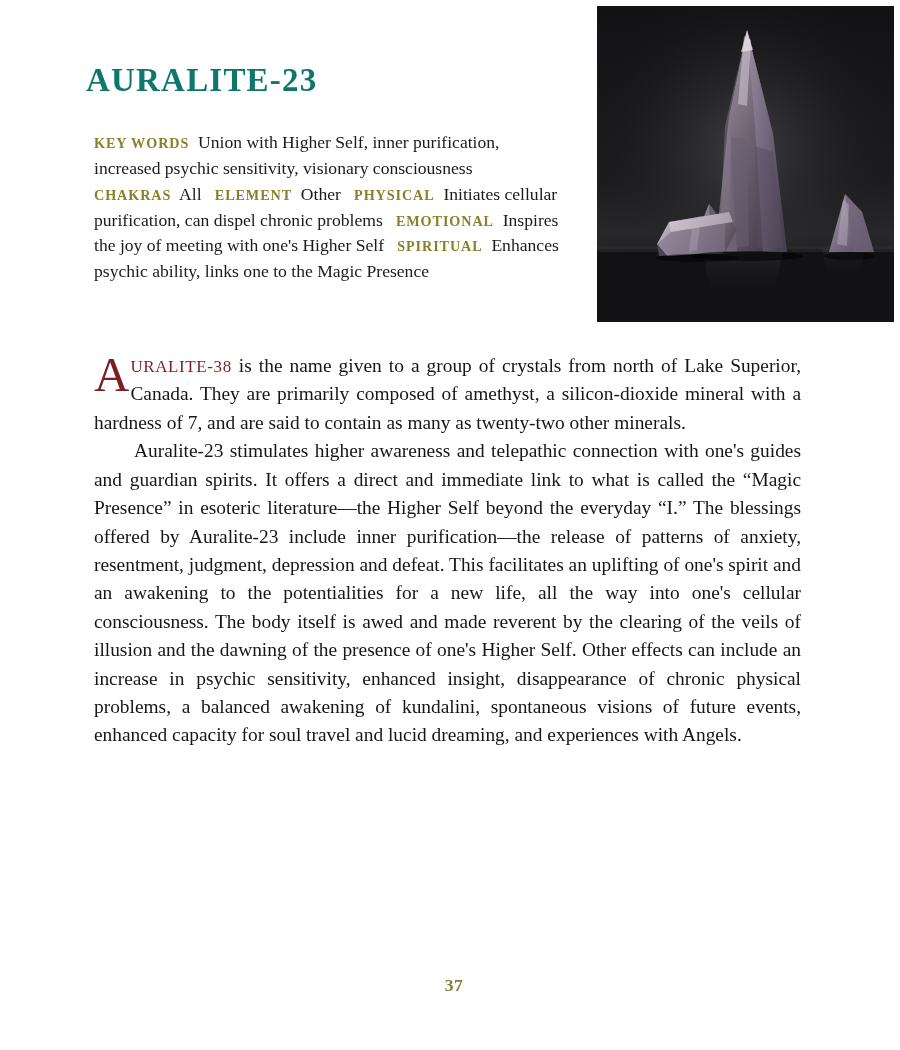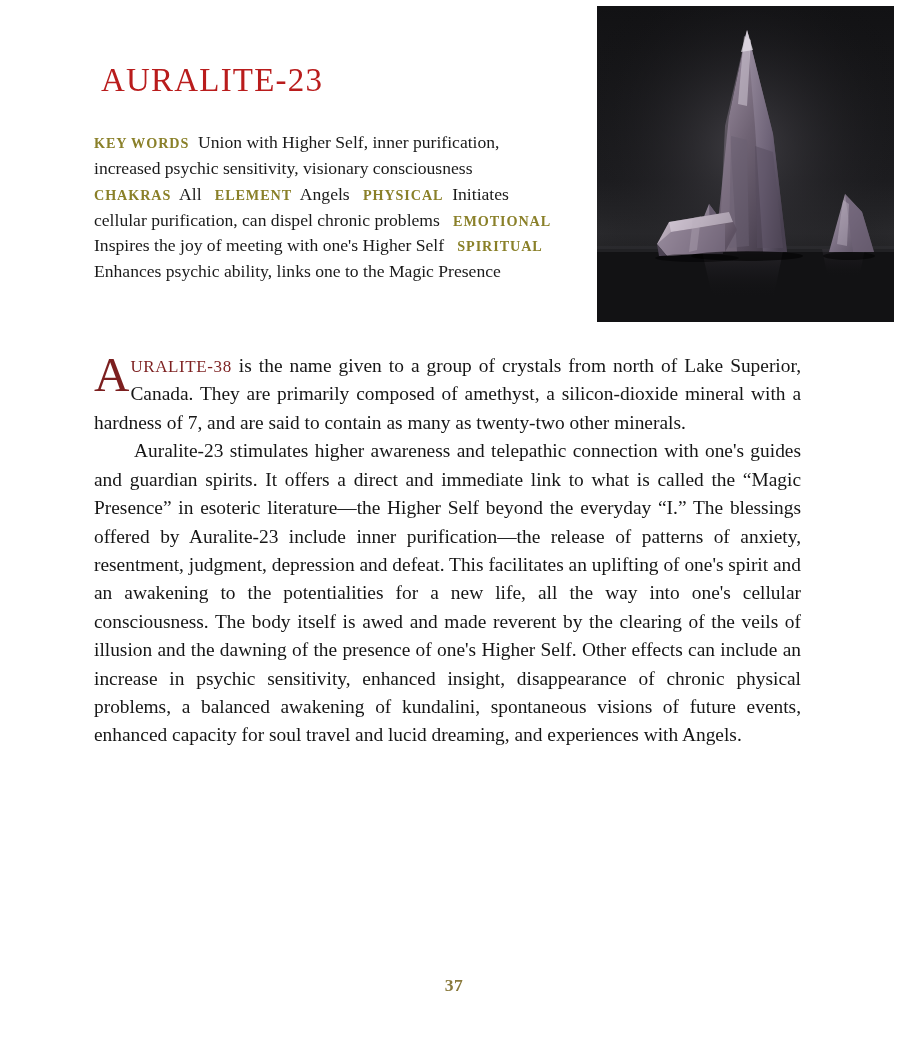--- a/index.html
+++ b/index.html
@@ -24,27 +24,27 @@
     width: 297px;
     height: 316px;
     overflow: hidden;
     background: #0a0a0a;
   }
   .photo svg { display: block; }
 
   
   .page-title {
     position: absolute;
-    left: 101px;
+    left: 86px;
     top: 62px;
     font-size: 33px;
     letter-spacing: 1.2px;
-    color: #b91c1c;
+    color: #0f766e;
     font-family: "Liberation Serif", serif;
-    font-weight: normal;
+    font-weight: bold;
     margin: 0;
   }
 
   
   .keywords {
     position: absolute;
     left: 94px;
     top: 130px;
     width: 472px;
     font-size: 17.6px;
@@ -193,21 +193,21 @@
 <h1 class="page-title">
   <span>AURALITE-23</span>
 </h1>
 
 <div class="keywords">
   <span class="kw-label">KEY WORDS</span>&nbsp;
   <span>Union with Higher Self, inner purification, increased psychic sensitivity, visionary consciousness</span>&nbsp;&nbsp;
   <span class="kw-label">CHAKRAS</span>&nbsp;
   <span>All</span>&nbsp;&nbsp;
   <span class="kw-label">ELEMENT</span>&nbsp;
-  <span>Angels</span>&nbsp;&nbsp;
+  <span>Other</span>&nbsp;&nbsp;
   <span class="kw-label">PHYSICAL</span>&nbsp;
   <span>Initiates cellular purification, can dispel chronic problems</span>&nbsp;&nbsp;
   <span class="kw-label">EMOTIONAL</span>&nbsp;
   <span>Inspires the joy of meeting with one's Higher Self</span>&nbsp;&nbsp;
   <span class="kw-label">SPIRITUAL</span>&nbsp;
   <span>Enhances psychic ability, links one to the Magic Presence</span>
 </div>
 
 <div class="body-text">
   <p class="first">

